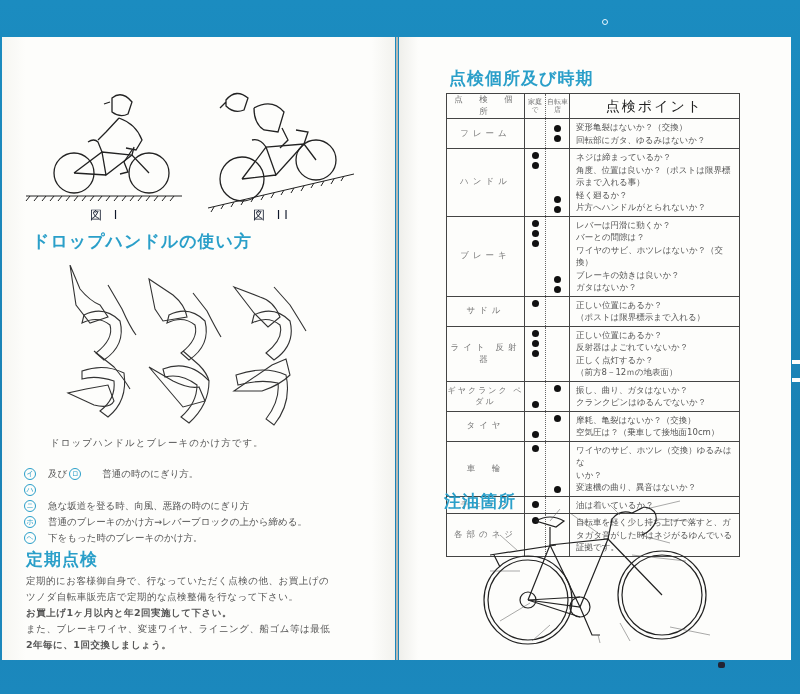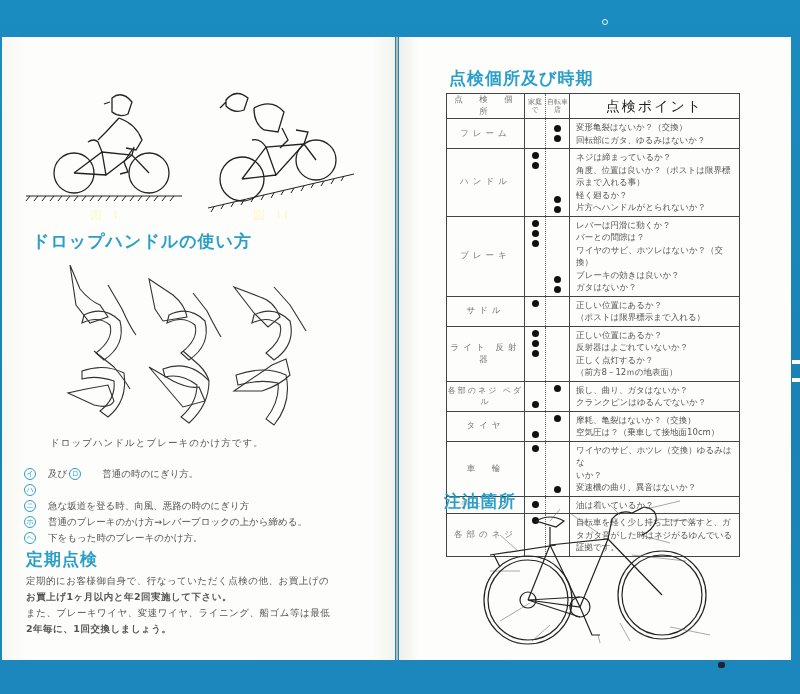--- a/index.html
+++ b/index.html
@@ -11,21 +11,21 @@
   .page-left { left: 2px; top: 37px; width: 393px; height: 623px; background: linear-gradient(90deg,#f6f6f2 0%,#fdfdfb 6%,#fdfdfb 94%,#f2f2ee 100%); }
   .page-right { left: 399px; top: 37px; width: 392px; height: 623px; background: linear-gradient(90deg,#efefeb 0%,#fdfdfb 5%,#fdfdfb 100%); }
   .spine { position: absolute; left: 396px; top: 37px; width: 2px; height: 623px; background: #b9b9b4; }
   .edge-gap { position: absolute; left: 792px; width: 8px; height: 4px; background: #fdfdfb; }
   .top-dot { position: absolute; left: 602px; top: 19px; width: 6px; height: 6px; border: 1.5px solid #e8f6ff; border-radius: 50%; }
 
   .heading { position: absolute; color: #2a9fc9; font-weight: bold; font-size: 17px; letter-spacing: 1px; }
 
   
   .fig { position: absolute; }
-  .fig-caption { position: absolute; font-size: 12px; color: #fef9c3; letter-spacing: 4px; }
+  .fig-caption { position: absolute; font-size: 12px; color: #0f172a; letter-spacing: 4px; }
 
   
   .grip-list { position: absolute; left: 24px; top: 466px; width: 370px; }
   .grip-item { display: flex; align-items: center; height: 16px; font-size: 9.5px; color: #555; }
   .circ { display: inline-flex; width: 12px; height: 12px; border: 1px solid #2a9fc9; border-radius: 50%; color: #2a9fc9; font-size: 7px; align-items: center; justify-content: center; margin-right: 12px; flex-shrink: 0; }
   .circ-inline { margin: 0 4px 0 2px; }
   .grip-caption { position: absolute; left: 50px; top: 437px; font-size: 9.5px; color: #555; letter-spacing: 1px; }
 
   .para { position: absolute; left: 26px; top: 573px; width: 340px; font-size: 9.5px; line-height: 16px; color: #555; letter-spacing: 0.5px; }
 
@@ -145,20 +145,21 @@
   <div class="grip-item">
     <span class="circ">ヘ</span>
     <span>下をもった時のブレーキのかけ方。</span>
   </div>
 </div>
 
 <div class="heading" style="left:26px;top:548px">定期点検</div>
 
 <div class="para">
   <div>定期的にお客様御自身で、行なっていただく点検の他、お買上げの</div>
+  <div>ツノダ自転車販売店で定期的な点検整備を行なって下さい。</div>
   <div style="font-weight:bold">お買上げ1ヶ月以内と年2回実施して下さい。</div>
   <div>また、ブレーキワイヤ、変速ワイヤ、ライニング、船ゴム等は最低</div>
   <div style="font-weight:bold">2年毎に、1回交換しましょう。</div>
 </div>
 
 <div class="page page-right"></div>
 <div class="edge-gap" style="top:360px"></div>
 <div class="edge-gap" style="top:378px"></div>
 
 <div class="heading" style="left:449px;top:67px">点検個所及び時期</div>
@@ -247,21 +248,21 @@
     <td class="c3"></td>
     <td class="c4">
       <div>正しい位置にあるか？</div>
           <div>反射器はよごれていないか？</div>
           <div>正しく点灯するか？</div>
           <div>（前方8－12ｍの地表面）</div>
         </td>
   </tr>
 
   <tr>
-    <td class="c1" style="letter-spacing:2px;font-size:8px">各部のネジ ペダル</td>
+    <td class="c1" style="letter-spacing:2px;font-size:8px">ギヤクランク ペダル</td>
     <td class="c2" style="vertical-align:bottom">
           <i class="dot"></i>
         </td>
     <td class="c3" style="vertical-align:top">
           <i class="dot"></i>
         </td>
     <td class="c4">
       <div>振し、曲り、ガタはないか？</div>
           <div>クランクピンはゆるんでないか？</div>
         </td>

